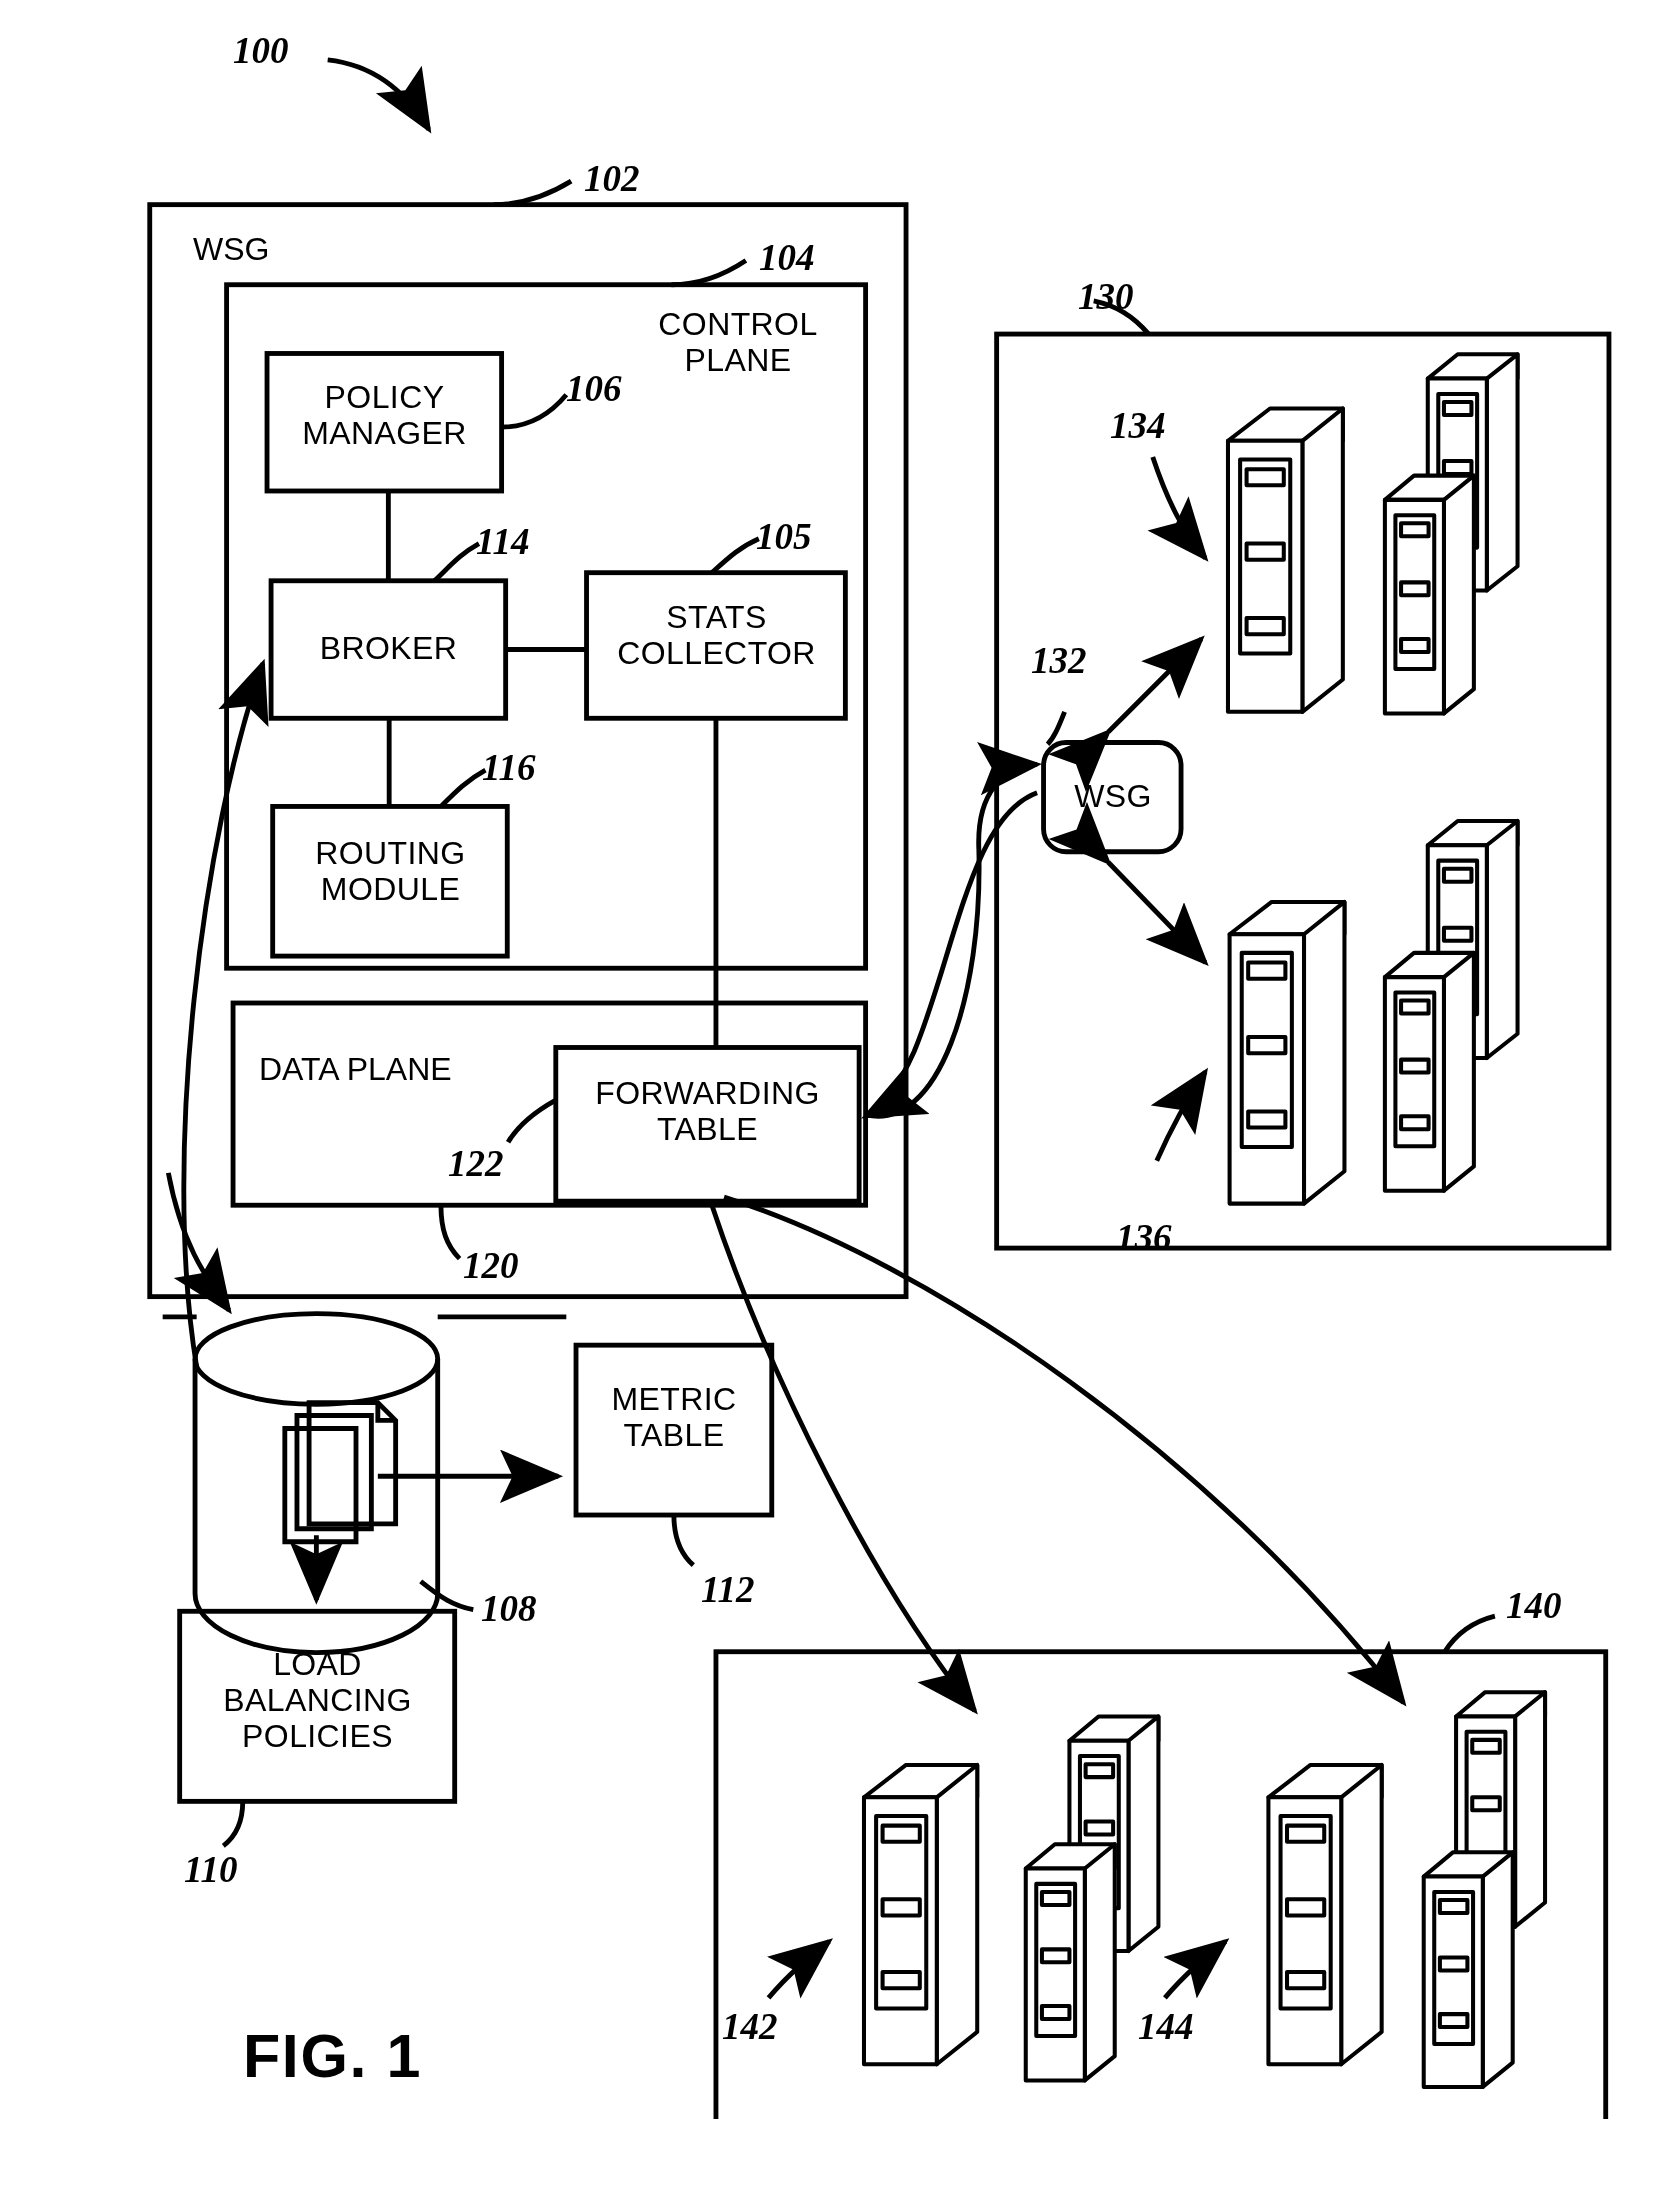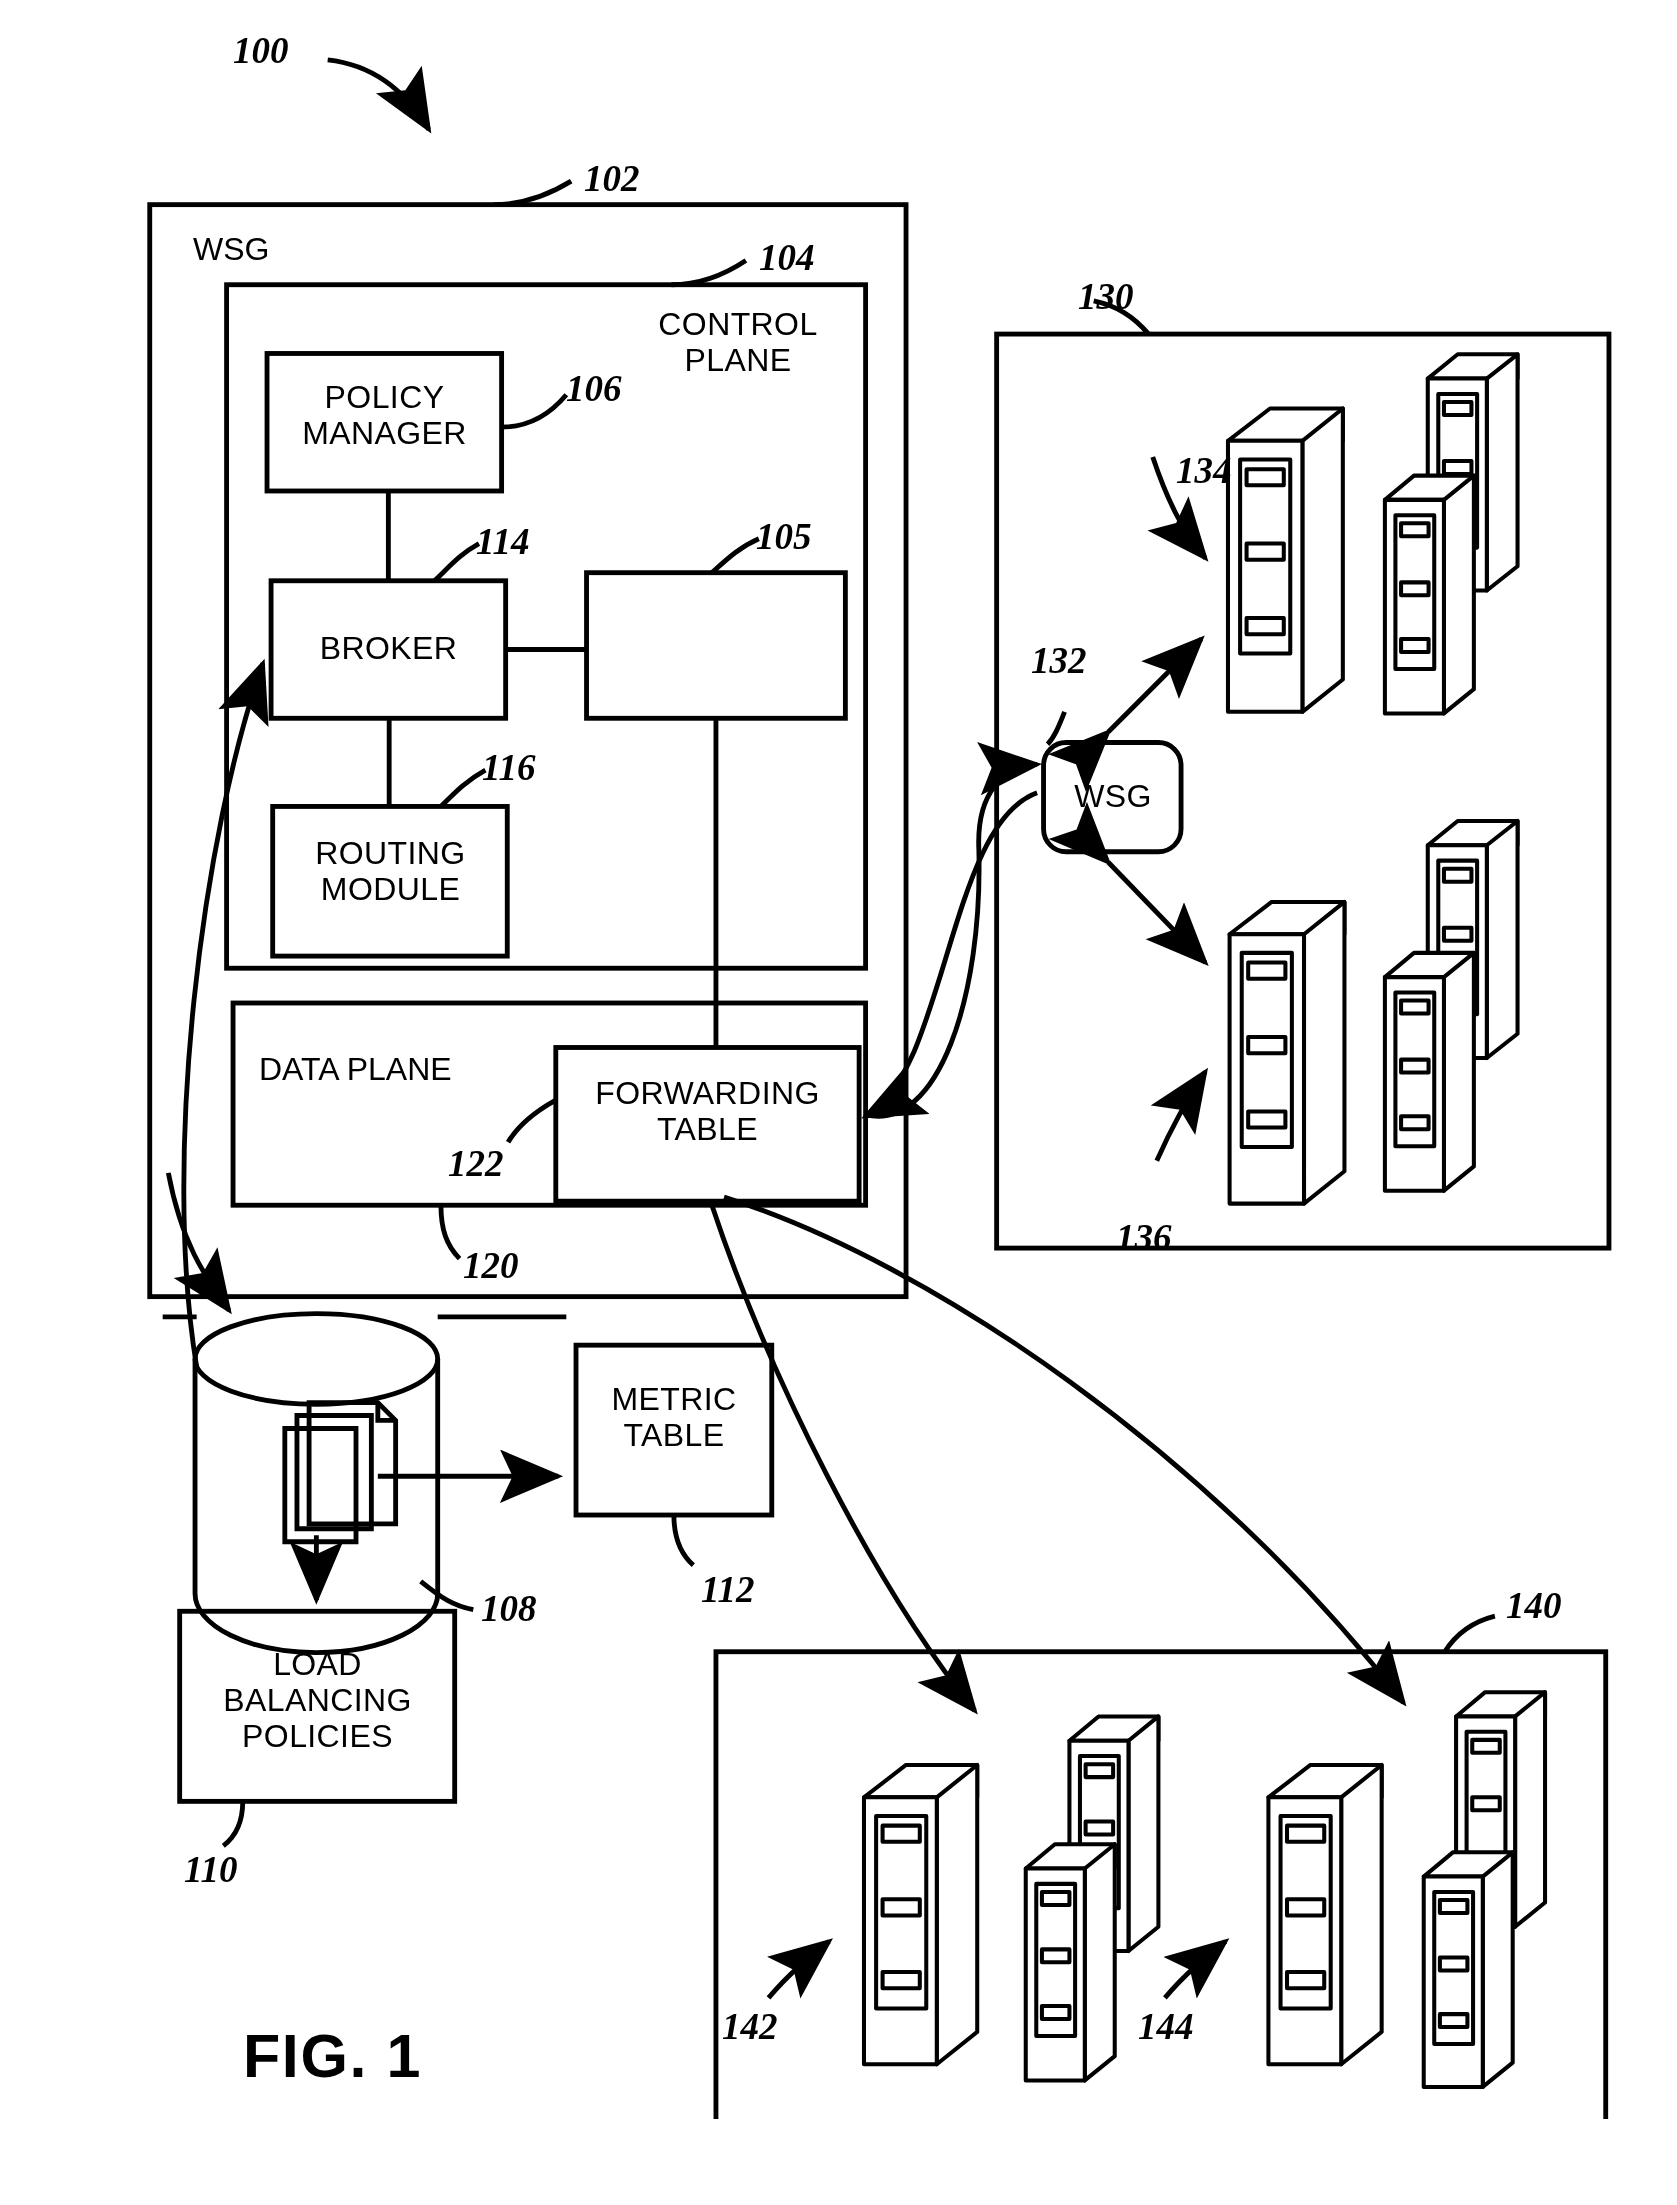--- a/index.html
+++ b/index.html
@@ -294,20 +294,22 @@
 PLANE</div>
   <div class="ref-num" style="left:759px; top:236px;">104</div>
 
   <div class="box-label" style="left:267px; top:380px; width:235px;">POLICY
 MANAGER</div>
   <div class="ref-num" style="left:566px; top:367px;">106</div>
 
   <div class="box-label" style="left:271px; top:631px; width:235px;">BROKER</div>
   <div class="ref-num" style="left:476px; top:520px;">114</div>
 
+  <div class="box-label" style="left:587px; top:600px; width:259px;">STATS
+COLLECTOR</div>
   <div class="ref-num" style="left:756px; top:515px;">105</div>
 
   <div class="box-label" style="left:273px; top:836px; width:235px;">ROUTING
 MODULE</div>
   <div class="ref-num" style="left:482px; top:746px;">116</div>
 
   <div class="plain-label" style="left:259px; top:1052px;">DATA PLANE</div>
   <div class="ref-num" style="left:463px; top:1244px;">120</div>
 
   <div class="box-label" style="left:556px; top:1076px; width:303px;">FORWARDING
@@ -319,21 +321,21 @@
   <div class="box-label" style="left:576px; top:1382px; width:196px;">METRIC
 TABLE</div>
   <div class="ref-num" style="left:701px; top:1568px;">112</div>
 
   <div class="box-label" style="left:180px; top:1647px; width:275px;">LOAD
 BALANCING
 POLICIES</div>
   <div class="ref-num" style="left:184px; top:1848px;">110</div>
 
   <div class="ref-num" style="left:1078px; top:275px;">130</div>
-  <div class="ref-num" style="left:1176px; top:404px;margin-top:45px;">134</div>
+  <div class="ref-num" style="left:1110px; top:404px;">134</div>
   <div class="ref-num" style="left:1031px; top:639px;">132</div>
   <div class="ref-num" style="left:1116px; top:1216px;">136</div>
 
   <div class="box-label" style="left:1044px; top:779px; width:138px;">WSG</div>
 
   <div class="ref-num" style="left:1498px; top:1584px;margin-left:8px;">140</div>
   <div class="ref-num" style="left:722px; top:2005px;">142</div>
   <div class="ref-num" style="left:1118px; top:2005px;padding-left:20px;">144</div>
 
   <div class="fig-caption" style="left:243px; top:2021px;">FIG. 1</div>

